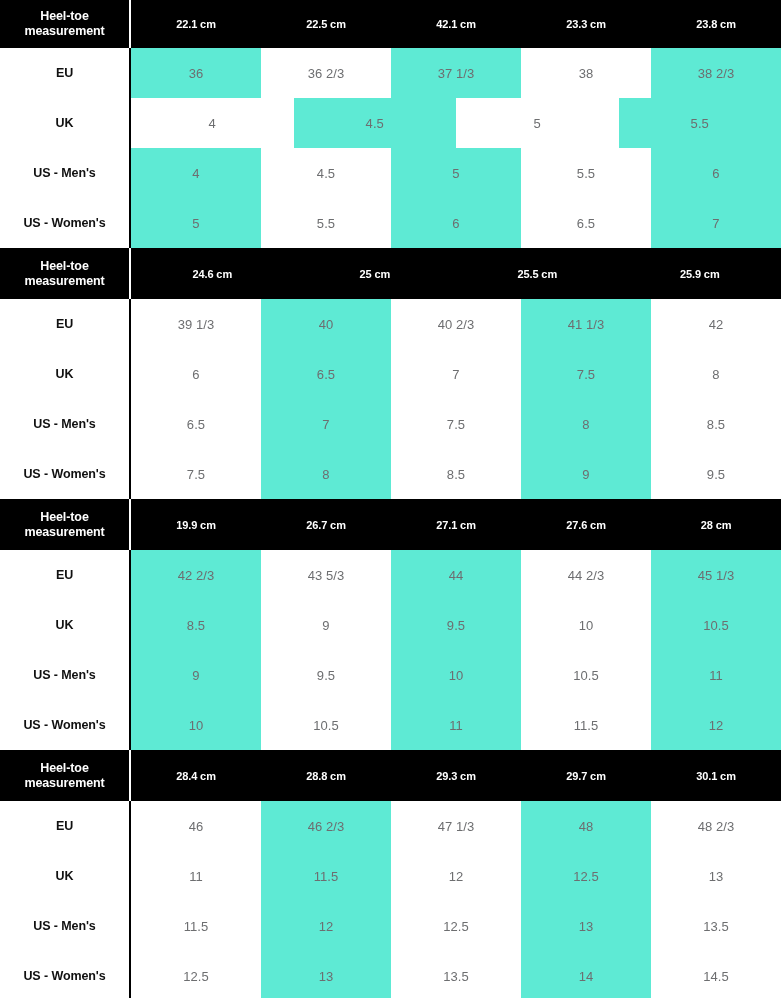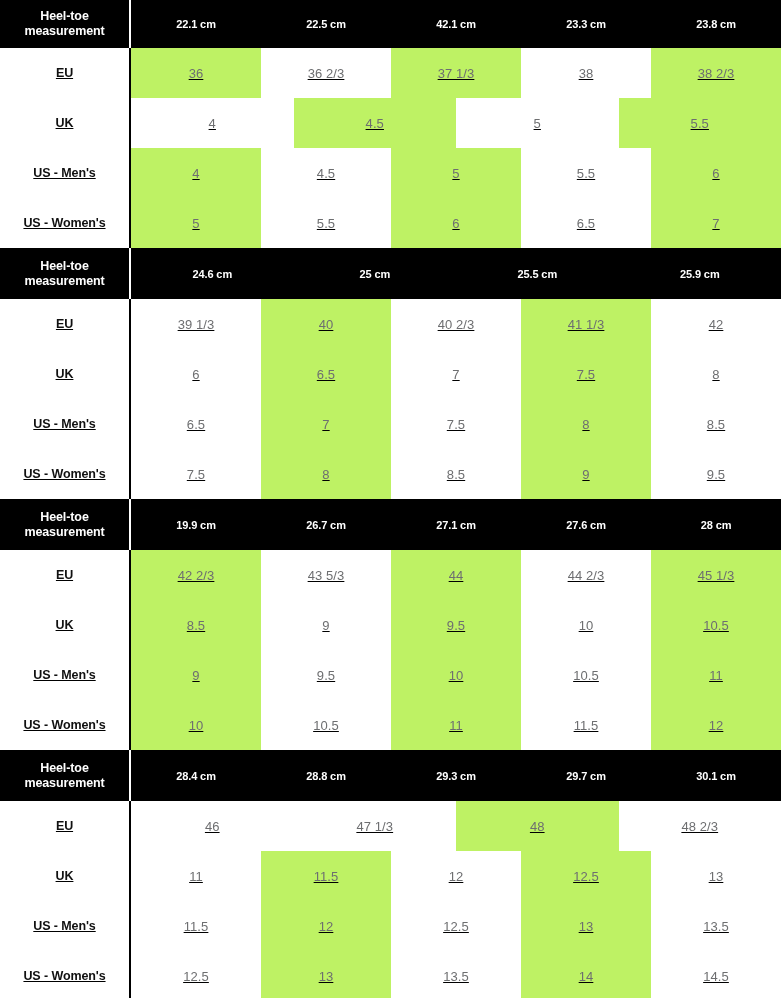--- a/index.html
+++ b/index.html
@@ -17,21 +17,20 @@
   #size-chart {
     width: 781px;
     position: relative;
     background: #ffffff;
   }
 
   
   .size-block {
     width: 659px;
     position: relative;
-    text-decoration: underline;
   }
 
   
   .block-header {
     display: flex;
     width: 781px;
     height: 48px;
     background: #000000;
     align-items: stretch;
   }
@@ -98,21 +97,21 @@
     align-items: center;
     justify-content: center;
     color: #6d6e70;
     font-size: 13px;
     font-weight: normal;
     letter-spacing: 0.1px;
     text-align: center;
     background: #ffffff;
   }
 
-  .data-cell.shaded { background: #bef264; }
+  .data-cell.shaded { background: #5eead4; }
 </style>
 </head>
 <body>
 
 <div id="size-chart">
     <div class="size-block">
       <div class="block-header">
         <div class="header-label-cell">Heel-toe measurement</div>
         <div class="header-meas-cell">22.1 cm</div>
         <div class="header-meas-cell">22.5 cm</div>
@@ -240,20 +239,21 @@
         <div class="header-label-cell">Heel-toe measurement</div>
         <div class="header-meas-cell">28.4 cm</div>
         <div class="header-meas-cell">28.8 cm</div>
         <div class="header-meas-cell">29.3 cm</div>
         <div class="header-meas-cell">29.7 cm</div>
         <div class="header-meas-cell">30.1 cm</div>
       </div>
       <div class="data-row">
         <div class="row-label-cell">EU</div>
         <div class="data-cell">46</div>
+        <div class="data-cell shaded">46 2/3</div>
         <div class="data-cell">47 1/3</div>
         <div class="data-cell shaded">48</div>
         <div class="data-cell">48 2/3</div>
       </div>
       <div class="data-row">
         <div class="row-label-cell">UK</div>
         <div class="data-cell">11</div>
         <div class="data-cell shaded">11.5</div>
         <div class="data-cell">12</div>
         <div class="data-cell shaded">12.5</div>

